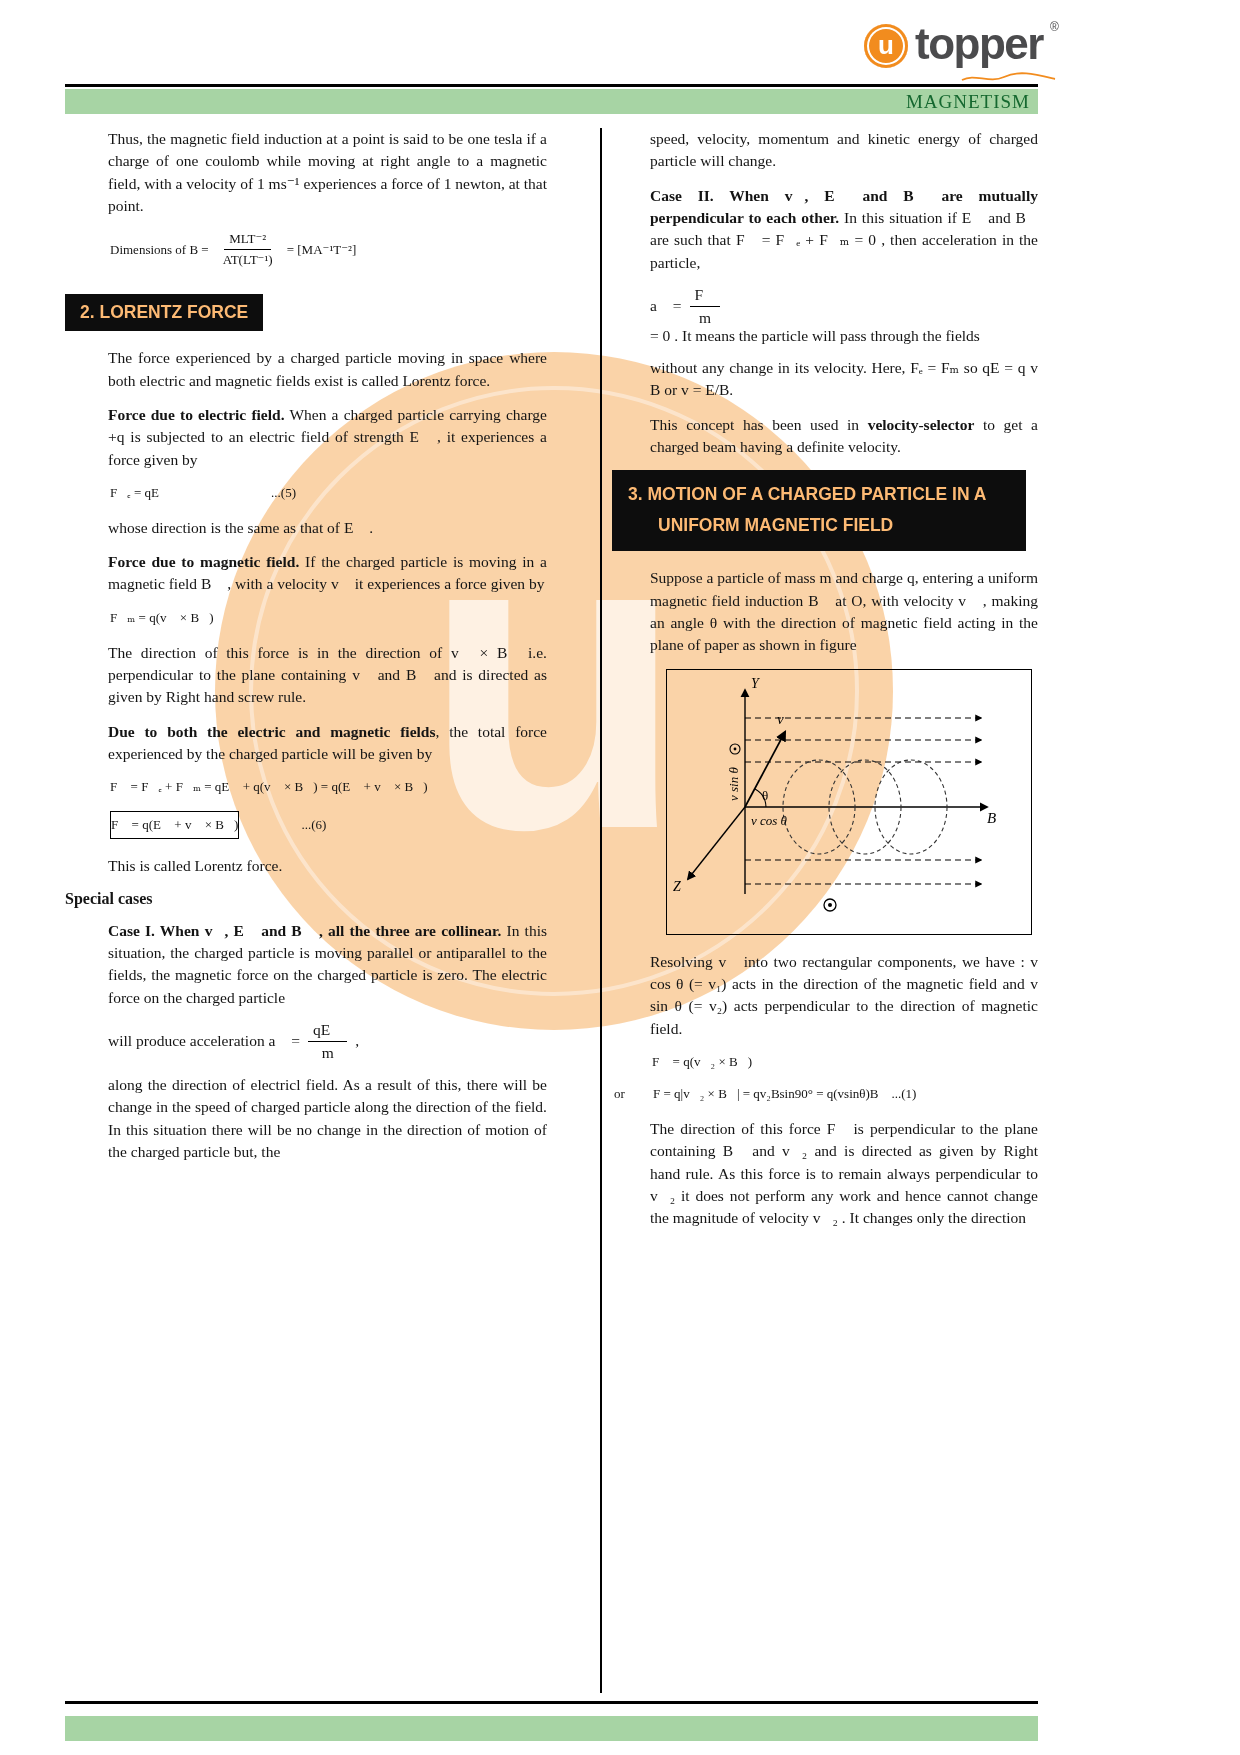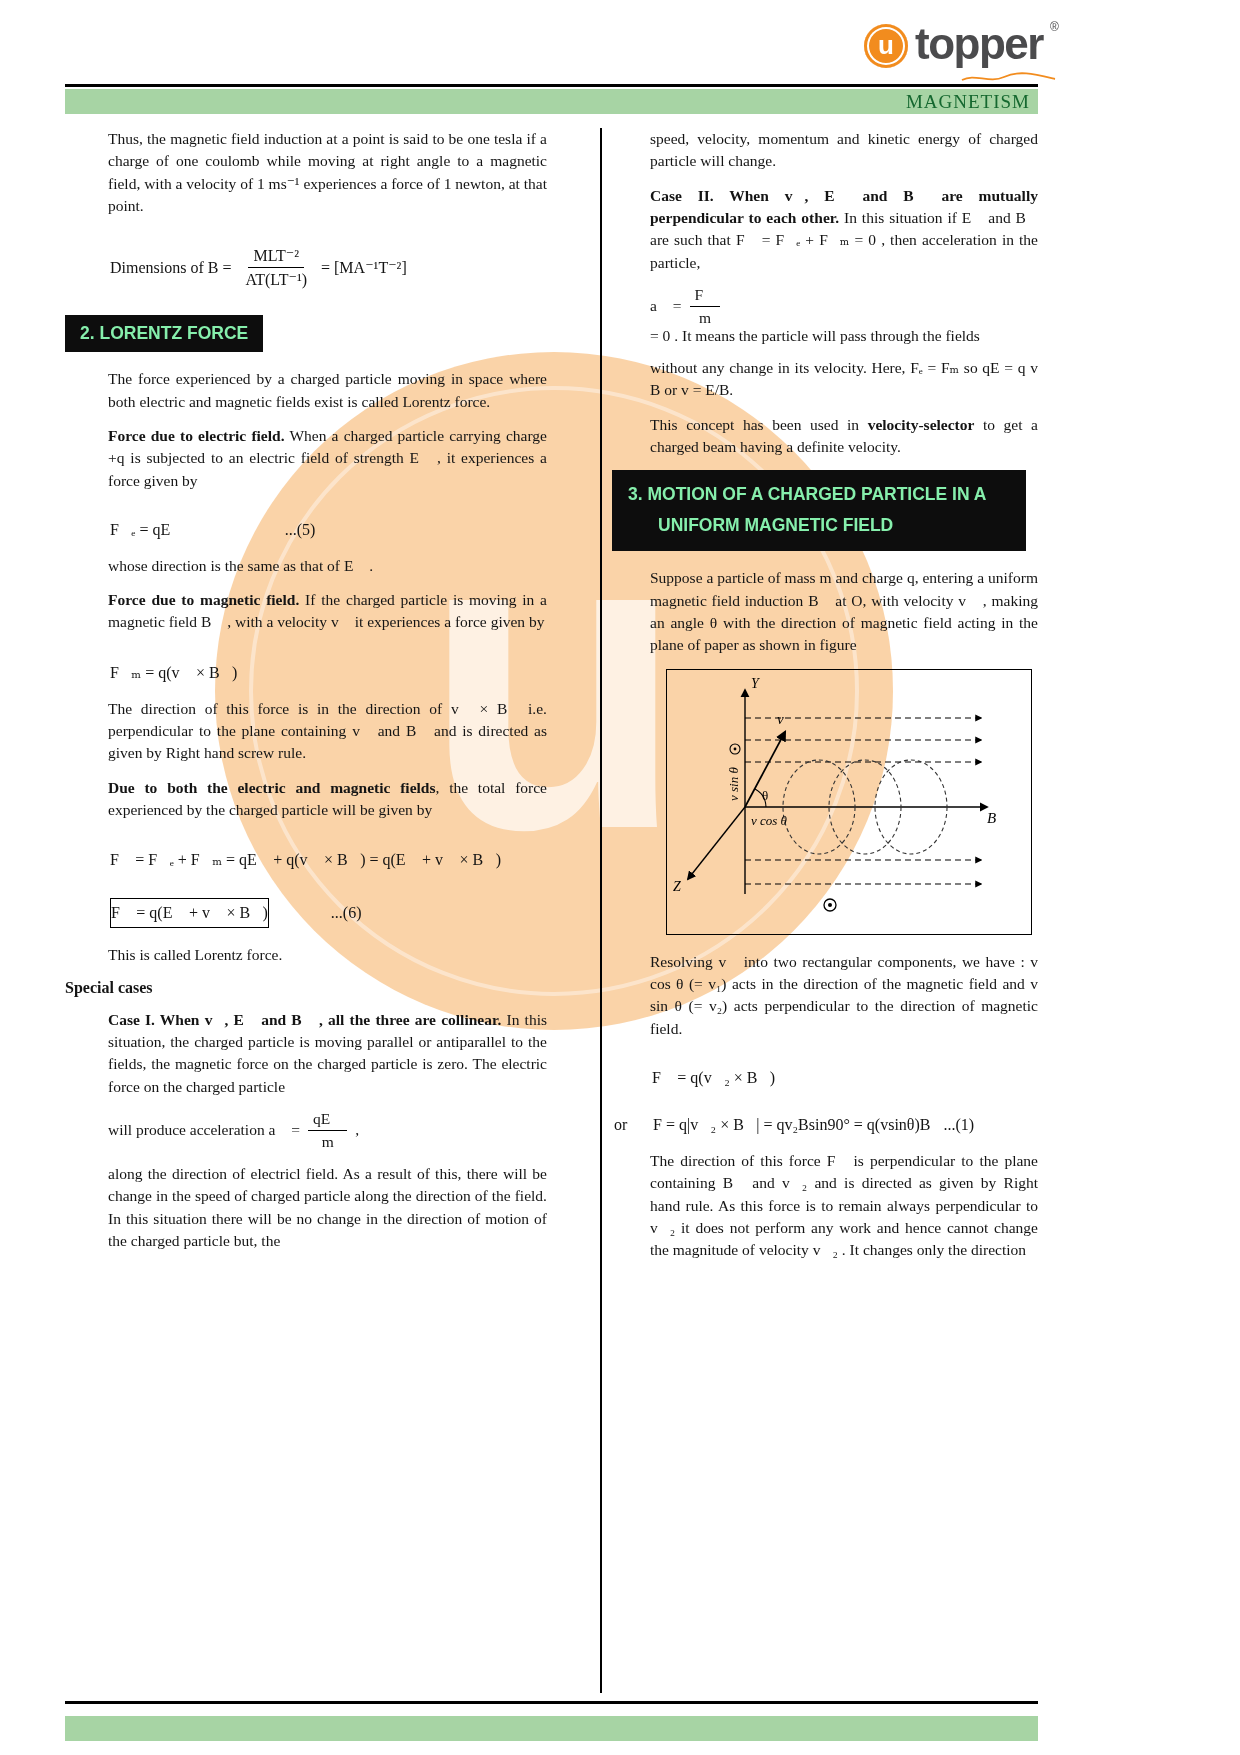--- a/index.html
+++ b/index.html
@@ -37,35 +37,35 @@
   .col-left{width:482px;box-sizing:border-box;}
   .divider{width:2px;background:#000;margin-left:29px;height:1565px;flex-shrink:0;}
   .col-right{flex:1;margin-left:24px;box-sizing:border-box;}
 
   
   .para{font-size:15.5px;line-height:1.44;text-align:justify;margin:0 0 12px 0;}
   .col-left .para{margin-left:43px;}
   .b{font-weight:700;}
   .special{font-weight:700;font-size:16px;margin:6px 0 12px 0;}
 
-  .eq{font-size:16px;margin:29px 0 16px 45px;display:flex;align-items:center;flex-wrap:wrap;column-gap:7px;}
+  .eq{font-size:13px;margin:14px 0 16px 45px;display:flex;align-items:center;flex-wrap:wrap;column-gap:7px;}
   .col-right .eq{margin-left:2px;}
   .eqnum{margin-left:95px;}
   .eqnum-sm{margin-left:55px;}
   .frac{display:inline-flex;flex-direction:column;align-items:center;vertical-align:middle;margin:0 2px;}
   .frac .num{display:block;padding:0 5px 2px;border-bottom:1.4px solid #000;text-align:center;}
   .frac .den{display:block;padding:2px 5px 0;text-align:center;}
   .boxed{display:inline-block;border:1.4px solid #000;padding:5px 0;}
   .inline-eq-line{font-size:15.5px;margin:8px 0 12px 43px;display:flex;align-items:center;column-gap:6px;flex-wrap:wrap;}
   .col-right .inline-eq-line{margin-left:0;}
   .eq-or{margin-left:-36px !important;}
   .or-label{display:inline-block;width:32px;}
 
   
-  .sec-h{display:inline-block;background:#0d0d0d;color:#86efac;font-family:"Liberation Sans",sans-serif;
+  .sec-h{display:inline-block;background:#0d0d0d;color:#fdba74;font-family:"Liberation Sans",sans-serif;
          font-weight:700;font-size:17.5px;padding:8px 15px;margin:10px 0 16px 0;}
   .sec-h3{display:block;width:382px;margin:10px 0 16px -38px;padding:9px 16px 11px;line-height:1.75;}
   .sec-h3 span{display:block;}
   .sec-h3 .l2{padding-left:30px;}
 
   
   .figure{position:relative;width:366px;height:266px;border:1.5px solid #000;margin:6px 0 16px 16px;box-sizing:border-box;}
   .figure svg text{font-family:"Liberation Serif","DejaVu Serif",serif;fill:#000;}
 </style>
 </head>

